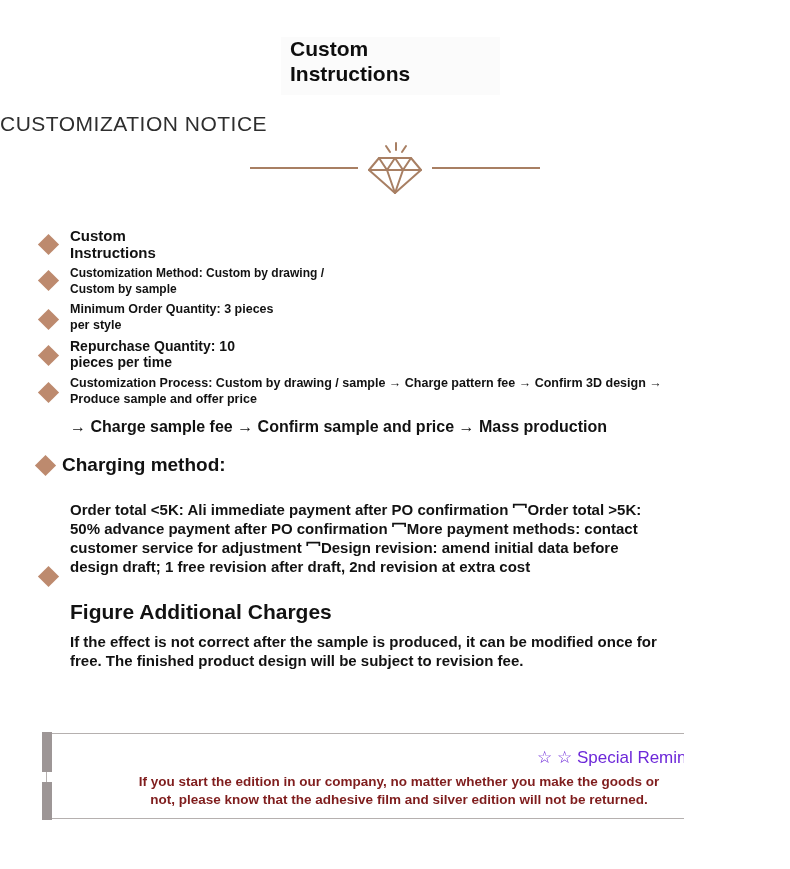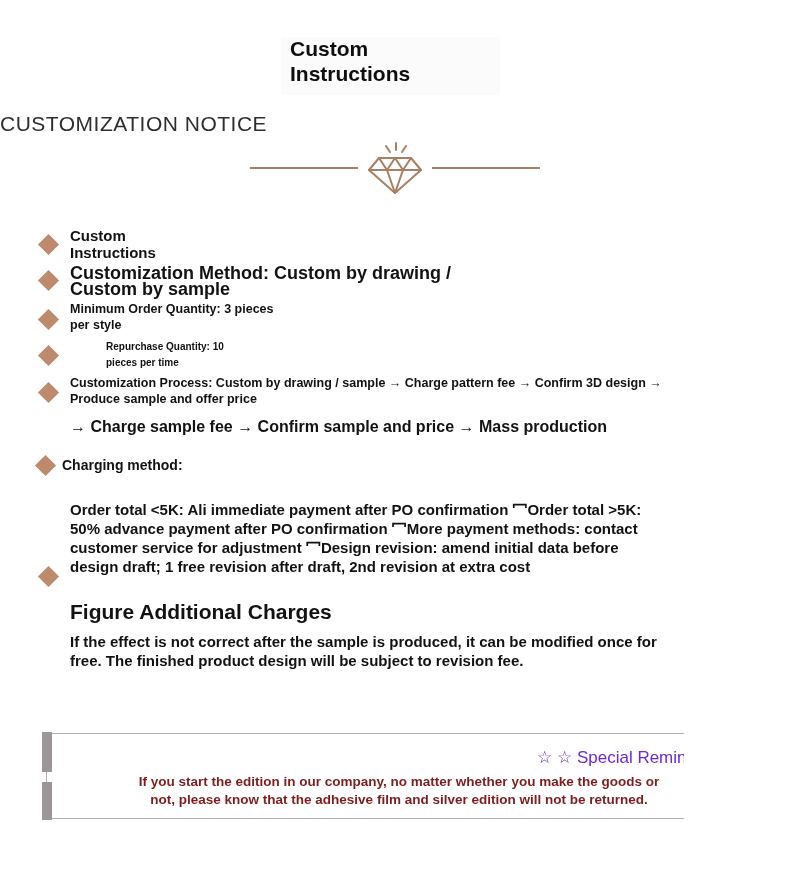--- a/index.html
+++ b/index.html
@@ -28,26 +28,26 @@
   }
   .b0 { left:41px; top:237px; }
   .b1 { left:41px; top:273px; }
   .b2 { left:41px; top:312px; }
   .b3 { left:41px; top:348px; }
   .b4 { left:41px; top:385px; }
   .b6 { left:38px; top:458px; }
   .b7 { left:41px; top:569px; }
   .txt { position:absolute; font-weight:bold; white-space:pre-line; color:#121212; }
   .t0 { left:70px; top:227px; font-size:15px; line-height:17px; }
-  .t1 { left:70px; top:266px; font-size:18px; line-height:15.5px; }
+  .t1 { left:70px; top:266px; font-size:12px; line-height:15.5px; }
   .t2 { left:70px; top:302px; font-size:12.5px; line-height:15.5px; }
-  .t3 { left:70px; top:339px; font-size:10px; line-height:15.5px;margin-left:36px; }
+  .t3 { left:70px; top:339px; font-size:14px; line-height:15.5px; }
   .t4 { left:70px; top:376px; font-size:12.5px; line-height:15.5px; width:715px; }
   .t5 { left:70px; top:419px; font-size:16px; line-height:15.5px; }
-  .t6 { left:62px; top:457px; font-size:14px; line-height:16px; }
+  .t6 { left:62px; top:457px; font-size:19px; line-height:16px; }
   .t7 { left:70px; top:500px; font-size:15px; line-height:19px; width:712px; }
   .t8 { left:70px; top:603px; font-size:21px; line-height:17px; }
   .t9 { left:70px; top:632px; font-size:15px; line-height:19px; width:712px; }
   .reminder {
     position:absolute; left:46px; top:733px; width:704px; height:84px;
     background:#ffffff; border:1px solid #b5b0af;
   }
   .bar { position:absolute; width:10px; background:#9d9696; }
   .bar-lt { left:-5px; top:-2px;    height:40px; }
   .bar-lb { left:-5px; bottom:-2px; height:38px; }

